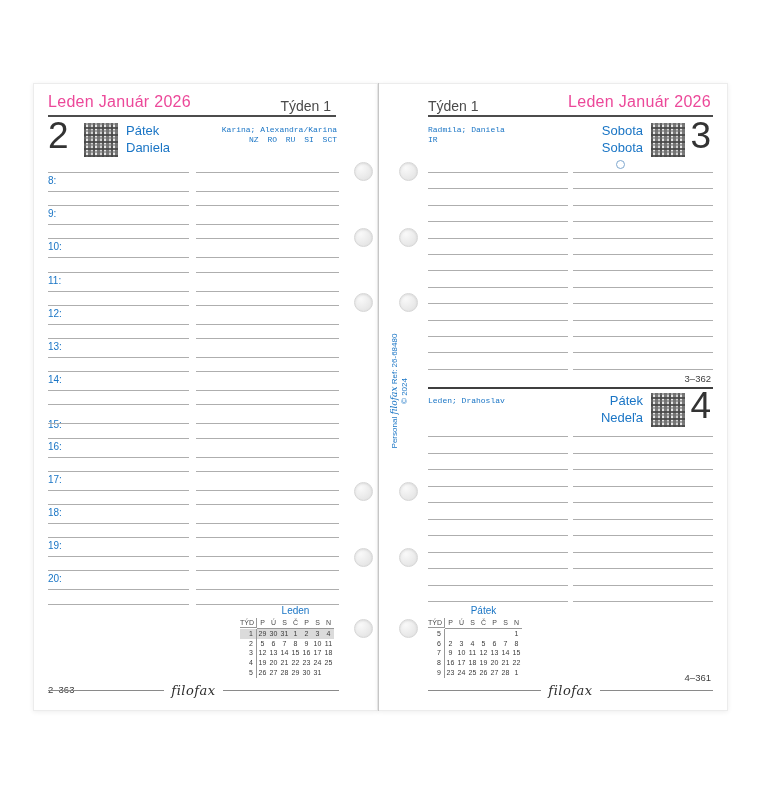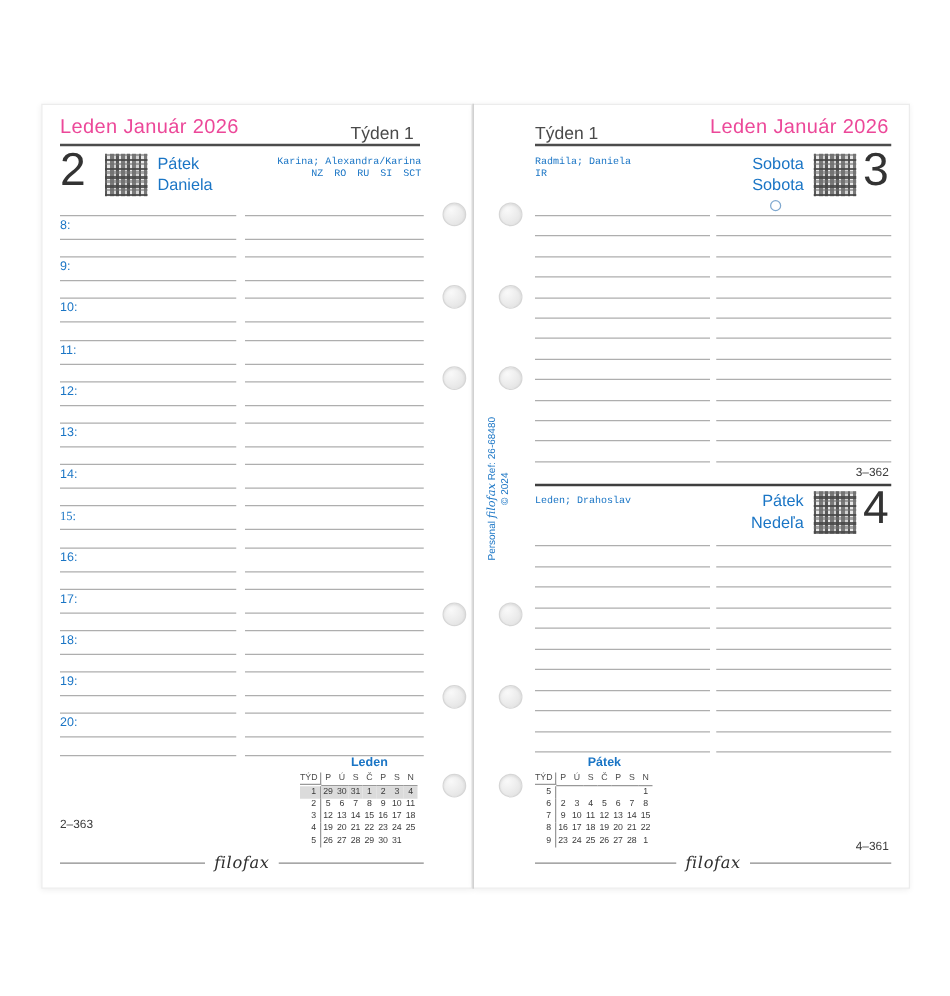--- a/index.html
+++ b/index.html
@@ -33,21 +33,21 @@
   #sun-lines { position:absolute; left:0; top:352px; width:100%; height:175px; }
   .sun-divider { position:absolute; left:49px; top:303px; width:285px; height:1.5px; background:#3f3f3f; }
 
   .marker { position:absolute; font-size:9.5px; color:#3d3d3d; }
   .footer-line { position:absolute; top:598px; height:16px; display:flex; align-items:center; }
   .fseg { flex:1; border-top:1px solid #8a8a8a; }
   .logo { font-family:"DejaVu Serif", serif; font-style:italic; font-size:13px;
           color:#2e2e2e; margin:0 7px; letter-spacing:.5px; line-height:13px; }
 
   .mini-cal { position:absolute; top:521px; }
-  .cal-title { font-size:10px; font-weight:bold; color:var(--blue); text-align:center; padding-left:17px; height:13px; }
+  .cal-title { font-size:10px; font-weight:normal; color:var(--blue); text-align:center; padding-left:17px; height:13px; }
   .cal-table { display:grid; grid-template-columns:17px repeat(7,11px); }
   .cal-cell { height:9.8px; line-height:9.8px; font-size:7px; text-align:center; color:#3a3a3a; }
   .cal-week { text-align:right; padding-right:3px; border-right:1px solid #999; box-sizing:border-box; }
   .cal-head { border-bottom:1px solid #999; color:#4a4a4a; }
   .cal-hl { background:#dbdbdb; }
   #cal-left { left:206px; } #cal-right { left:49px; }
 
   .hole { position:absolute; width:19px; height:19px; border-radius:50%;
           background:radial-gradient(circle at 35% 30%, #f9f9f9 0%, #ebebeb 55%, #dedede 100%);
           border:1px solid #d6d6d6; box-shadow:inset 0 1px 2px rgba(0,0,0,.08); box-sizing:border-box; z-index:3; }
@@ -111,21 +111,21 @@
         <div class="hour-label" style="top: 169px; left: 14px;">13:</div>
         <div class="rline" style="top: 185px; left: 14px; width: 141px;"></div>
         <div class="rline" style="top: 185px; left: 162px; width: 143px;"></div>
         <div class="rline" style="top: 199.2px; left: 14px; width: 141px;"></div>
         <div class="rline" style="top: 199.2px; left: 162px; width: 143px;"></div>
         <div class="hour-label" style="top: 202.2px; left: 14px;">14:</div>
         <div class="rline" style="top: 218.2px; left: 14px; width: 141px;"></div>
         <div class="rline" style="top: 218.2px; left: 162px; width: 143px;"></div>
         <div class="rline" style="top: 232.4px; left: 14px; width: 141px;"></div>
         <div class="rline" style="top: 232.4px; left: 162px; width: 143px;"></div>
-        <div class="hour-label" style="top: 236px; left: 14px; font-family: Liberation Serif, serif;">15:</div>
+        <div class="hour-label" style="top: 247px; left: 14px;">15:</div>
         <div class="rline" style="top: 251.4px; left: 14px; width: 141px;"></div>
         <div class="rline" style="top: 251.4px; left: 162px; width: 143px;"></div>
         <div class="rline" style="top: 265.6px; left: 14px; width: 141px;"></div>
         <div class="rline" style="top: 265.6px; left: 162px; width: 143px;"></div>
         <div class="hour-label" style="top: 268.6px; left: 14px;">16:</div>
         <div class="rline" style="top: 284.6px; left: 14px; width: 141px;"></div>
         <div class="rline" style="top: 284.6px; left: 162px; width: 143px;"></div>
         <div class="rline" style="top: 298.8px; left: 14px; width: 141px;"></div>
         <div class="rline" style="top: 298.8px; left: 162px; width: 143px;"></div>
         <div class="hour-label" style="top: 301.8px; left: 14px;">17:</div>
@@ -197,21 +197,21 @@
           <div class="cal-cell">26</div>
           <div class="cal-cell">27</div>
           <div class="cal-cell">28</div>
           <div class="cal-cell">29</div>
           <div class="cal-cell">30</div>
           <div class="cal-cell">31</div>
           <div class="cal-cell"></div>
         </div>
       </div>
 
-    <div class="marker" style="left:14px; top:570px">2–363</div>
+    <div class="marker" style="left:14px; top:600px">2–363</div>
     <div class="footer-line" style="left:14px; width:291px">
       <div class="fseg"></div>
       <div class="logo">filofax</div>
       <div class="fseg"></div>
     </div>
   <div class="hole" style="left: 320px; top: 78px;"></div>
       <div class="hole" style="left: 320px; top: 144px;"></div>
       <div class="hole" style="left: 320px; top: 209px;"></div>
       <div class="hole" style="left: 320px; top: 398px;"></div>
       <div class="hole" style="left: 320px; top: 464px;"></div>

